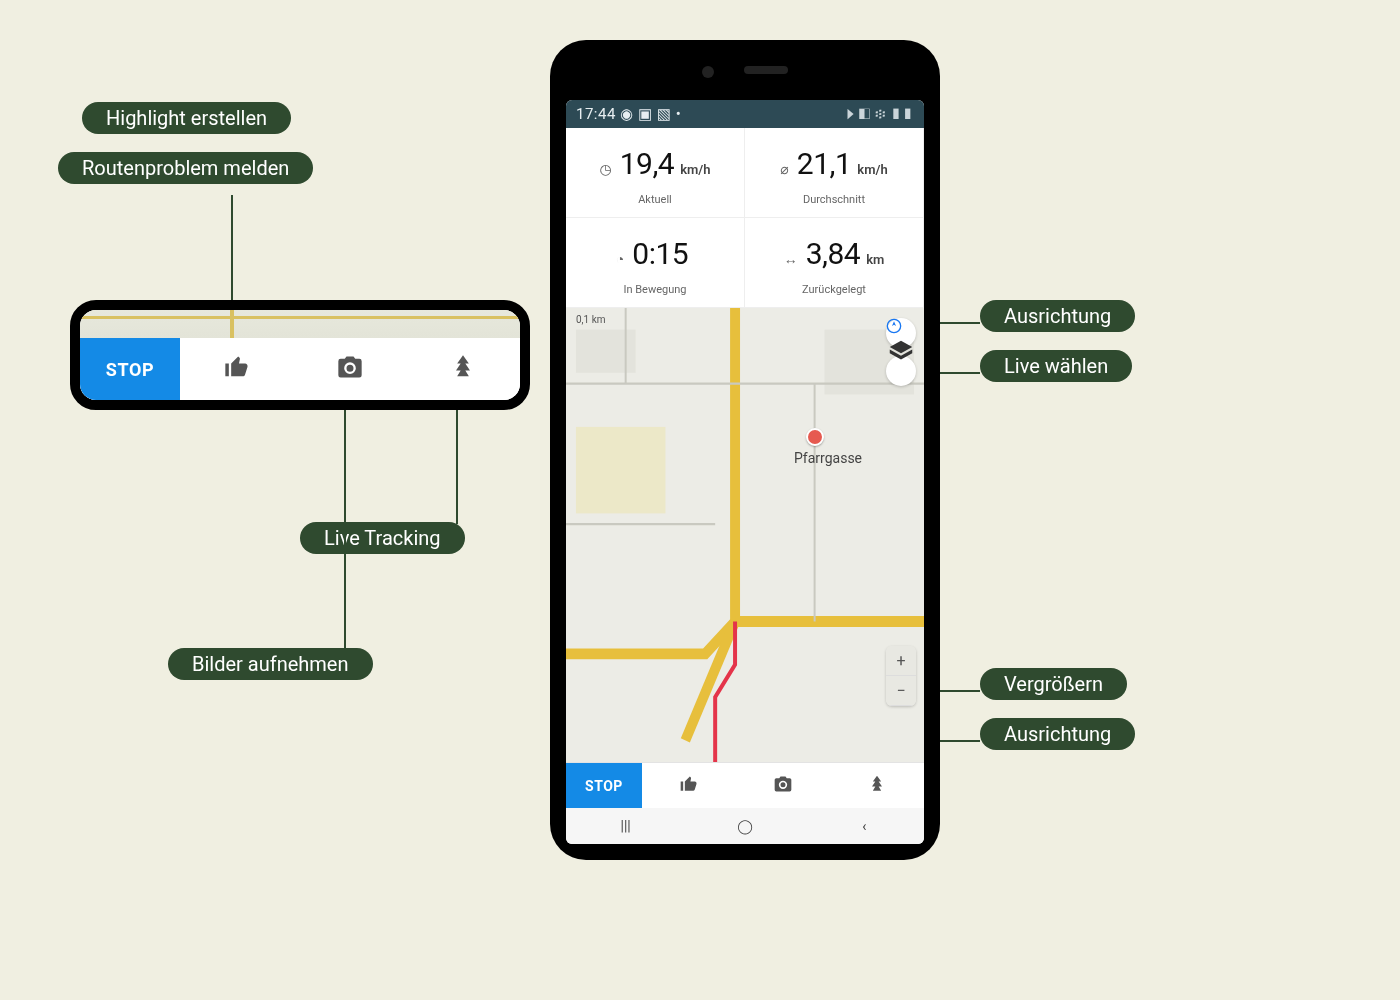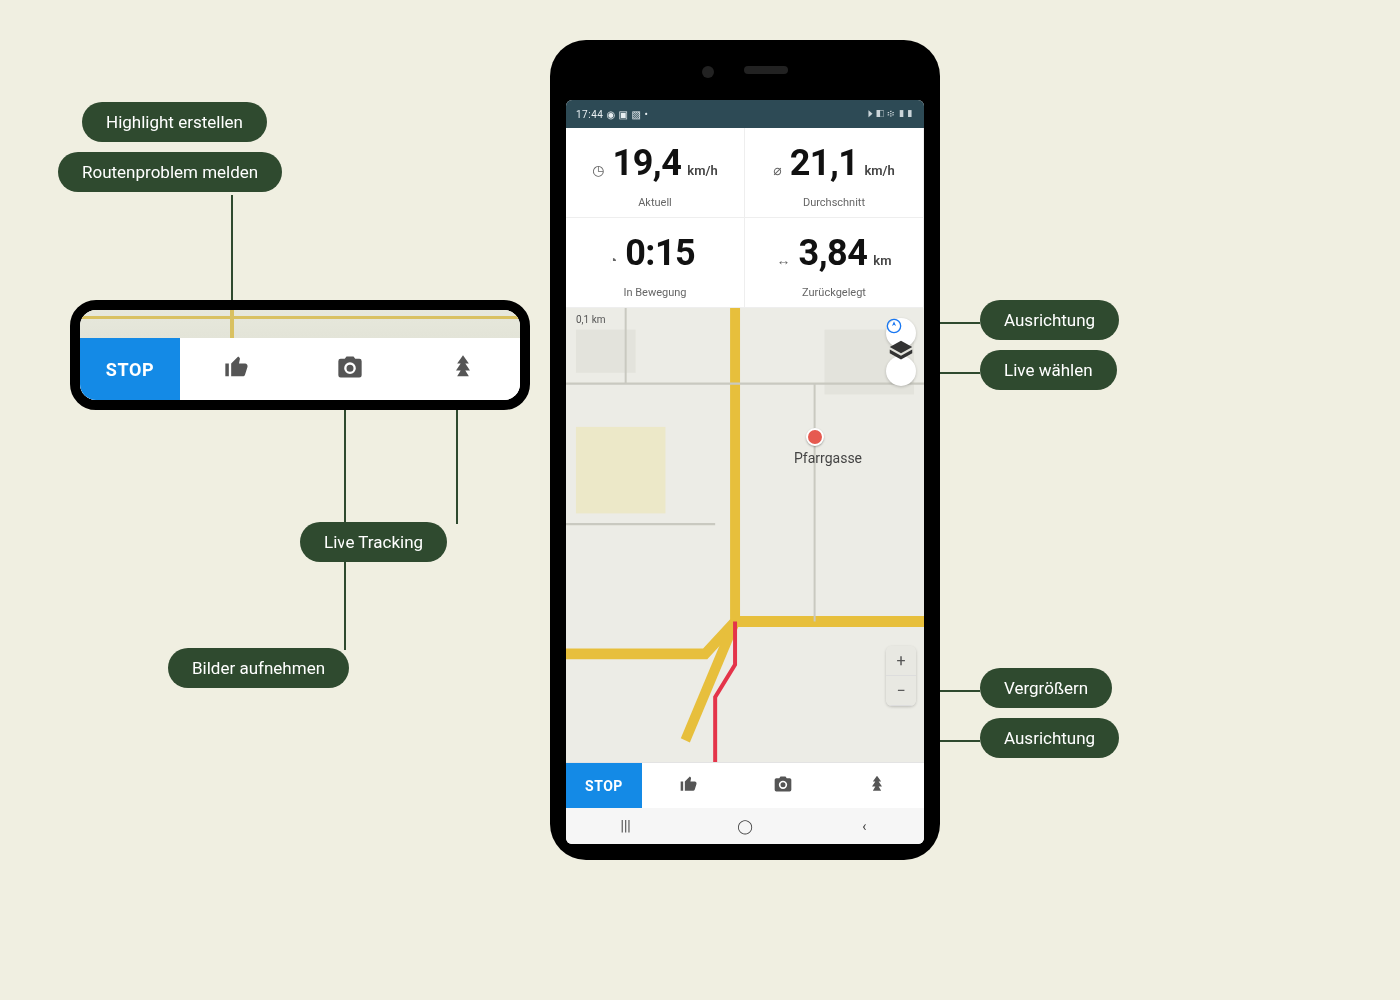--- a/index.html
+++ b/index.html
@@ -10,23 +10,23 @@
     font-family: -apple-system, BlinkMacSystemFont, "Segoe UI", Roboto, sans-serif;
     position: relative;
     overflow: hidden;
   }
 
   
   .pill {
     position: absolute;
     background: #2f4a2f;
     color: #fff;
-    padding: 10px 24px;
+    padding: 4px 24px;
     border-radius: 999px;
-    font-size: 17px;
+    font-size: 20px;
     white-space: nowrap;
   }
 
   
   .conn {
     position: absolute;
     background: #2f4a2f;
   }
   .conn-h { height: 2px; }
   .conn-v { width: 2px; }
@@ -67,21 +67,21 @@
 
   
   .statusbar {
     height: 28px;
     background: #2d4a55;
     display: flex;
     justify-content: space-between;
     align-items: center;
     padding: 0 10px;
     color: #e7eef1;
-    font-size: 10px;
+    font-size: 15px;
     letter-spacing: 0.5px;
   }
   .statusbar .right { filter: opacity(0.85); }
 
   
   .metrics {
     display: grid;
     grid-template-columns: 1fr 1fr;
     height: 180px;
     background: #fff;
@@ -101,22 +101,22 @@
     gap: 6px;
     color: #111;
   }
   .metric .ico {
     font-size: 14px;
     color: #666;
     margin-right: 2px;
     filter: blur(0.3px);
   }
   .metric .val {
-    font-size: 36px;
-    font-weight: 700;
+    font-size: 30px;
+    font-weight: 400;
     letter-spacing: -0.5px;
     filter: blur(0.3px);
   }
   .metric .unit {
     font-size: 13px;
     color: #444;
     font-weight: 600;
   }
   .metric .lbl {
     font-size: 11px;

